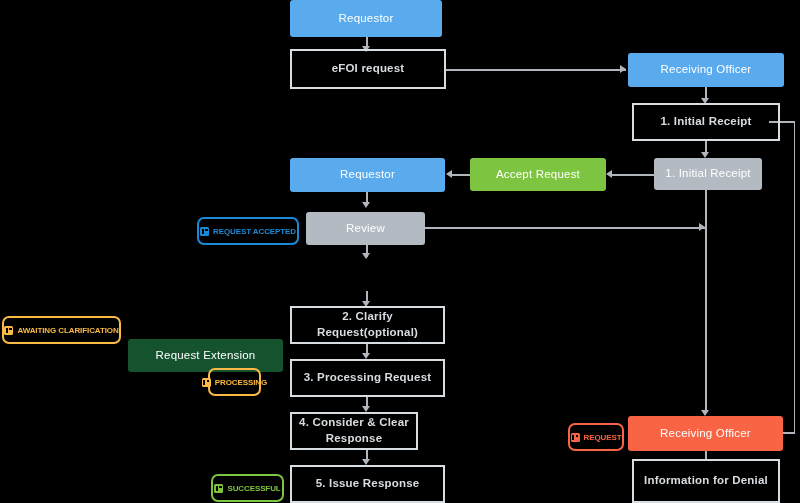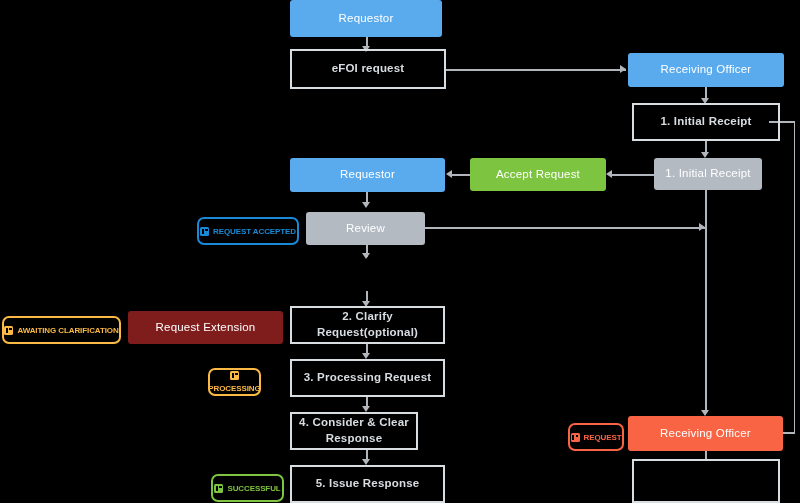--- a/index.html
+++ b/index.html
@@ -26,21 +26,21 @@
     justify-content: center;
     text-align: center;
     color: #ffffff;
     font-size: 11.5px;
     letter-spacing: 0.2px;
     border-radius: 3px;
     line-height: 1.35;
   }
   .node.blue   { background: #5aabee; }
   .node.green  { background: #7dc440; }
-  .node.orange { background: #7f1d1d; }
+  .node.orange { background: #14532d; margin-top: 28px; }
   .node.coral  { background: #f96444; }
   .node.gray   { background: #b3bac2; }
   .node.outline {
     background: transparent;
     border: 2px solid #d8dde1;
     border-radius: 0;
     color: #d8dde1;
     font-weight: bold;
   }
   .node.outline.two-line {
@@ -197,33 +197,34 @@
 
   <div class="node outline" style="left:290px; top:359px; width:155px; height:38px;">3. Processing Request</div>
 
   <div class="node outline" style="left:290px; top:412px; width:128px; height:38px;">4. Consider &amp; Clear Response</div>
 
   <div class="node outline" style="left:290px; top:465px; width:155px; height:38px;">5. Issue Response</div>
 
   <div class="node coral" style="left:628px; top:416px; width:155px; height:35px;">Receiving Officer</div>
 
   <div class="node outline two-line" style="left:632px; top:459px; width:148px; height:44px;">
+    <span>Information for Denial</span>
   </div>
 
   <div class="badge blue" style="left:197px; top:217px; width:102px; height:21px;">
     <span class="bicon"></span>
     <span>REQUEST ACCEPTED</span>
   </div>
 
   <div class="badge orange" style="left:2px; top:316px; width:119px; height:22px;">
     <span class="bicon"></span>
     <span>AWAITING CLARIFICATION</span>
   </div>
 
-  <div class="badge orange" style="left:208px; top:368px; width:53px; height:22px;flex-direction:column;">
+  <div class="badge orange" style="left:208px; top:368px; width:53px; height:22px;">
     <span class="bicon"></span>
     <span>PROCESSING</span>
   </div>
 
   <div class="badge green" style="left:211px; top:474px; width:73px; height:22px;">
     <span class="bicon"></span>
     <span>SUCCESSFUL</span>
   </div>
 
   <div class="badge coral" style="left:568px; top:423px; width:56px; height:22px;">

